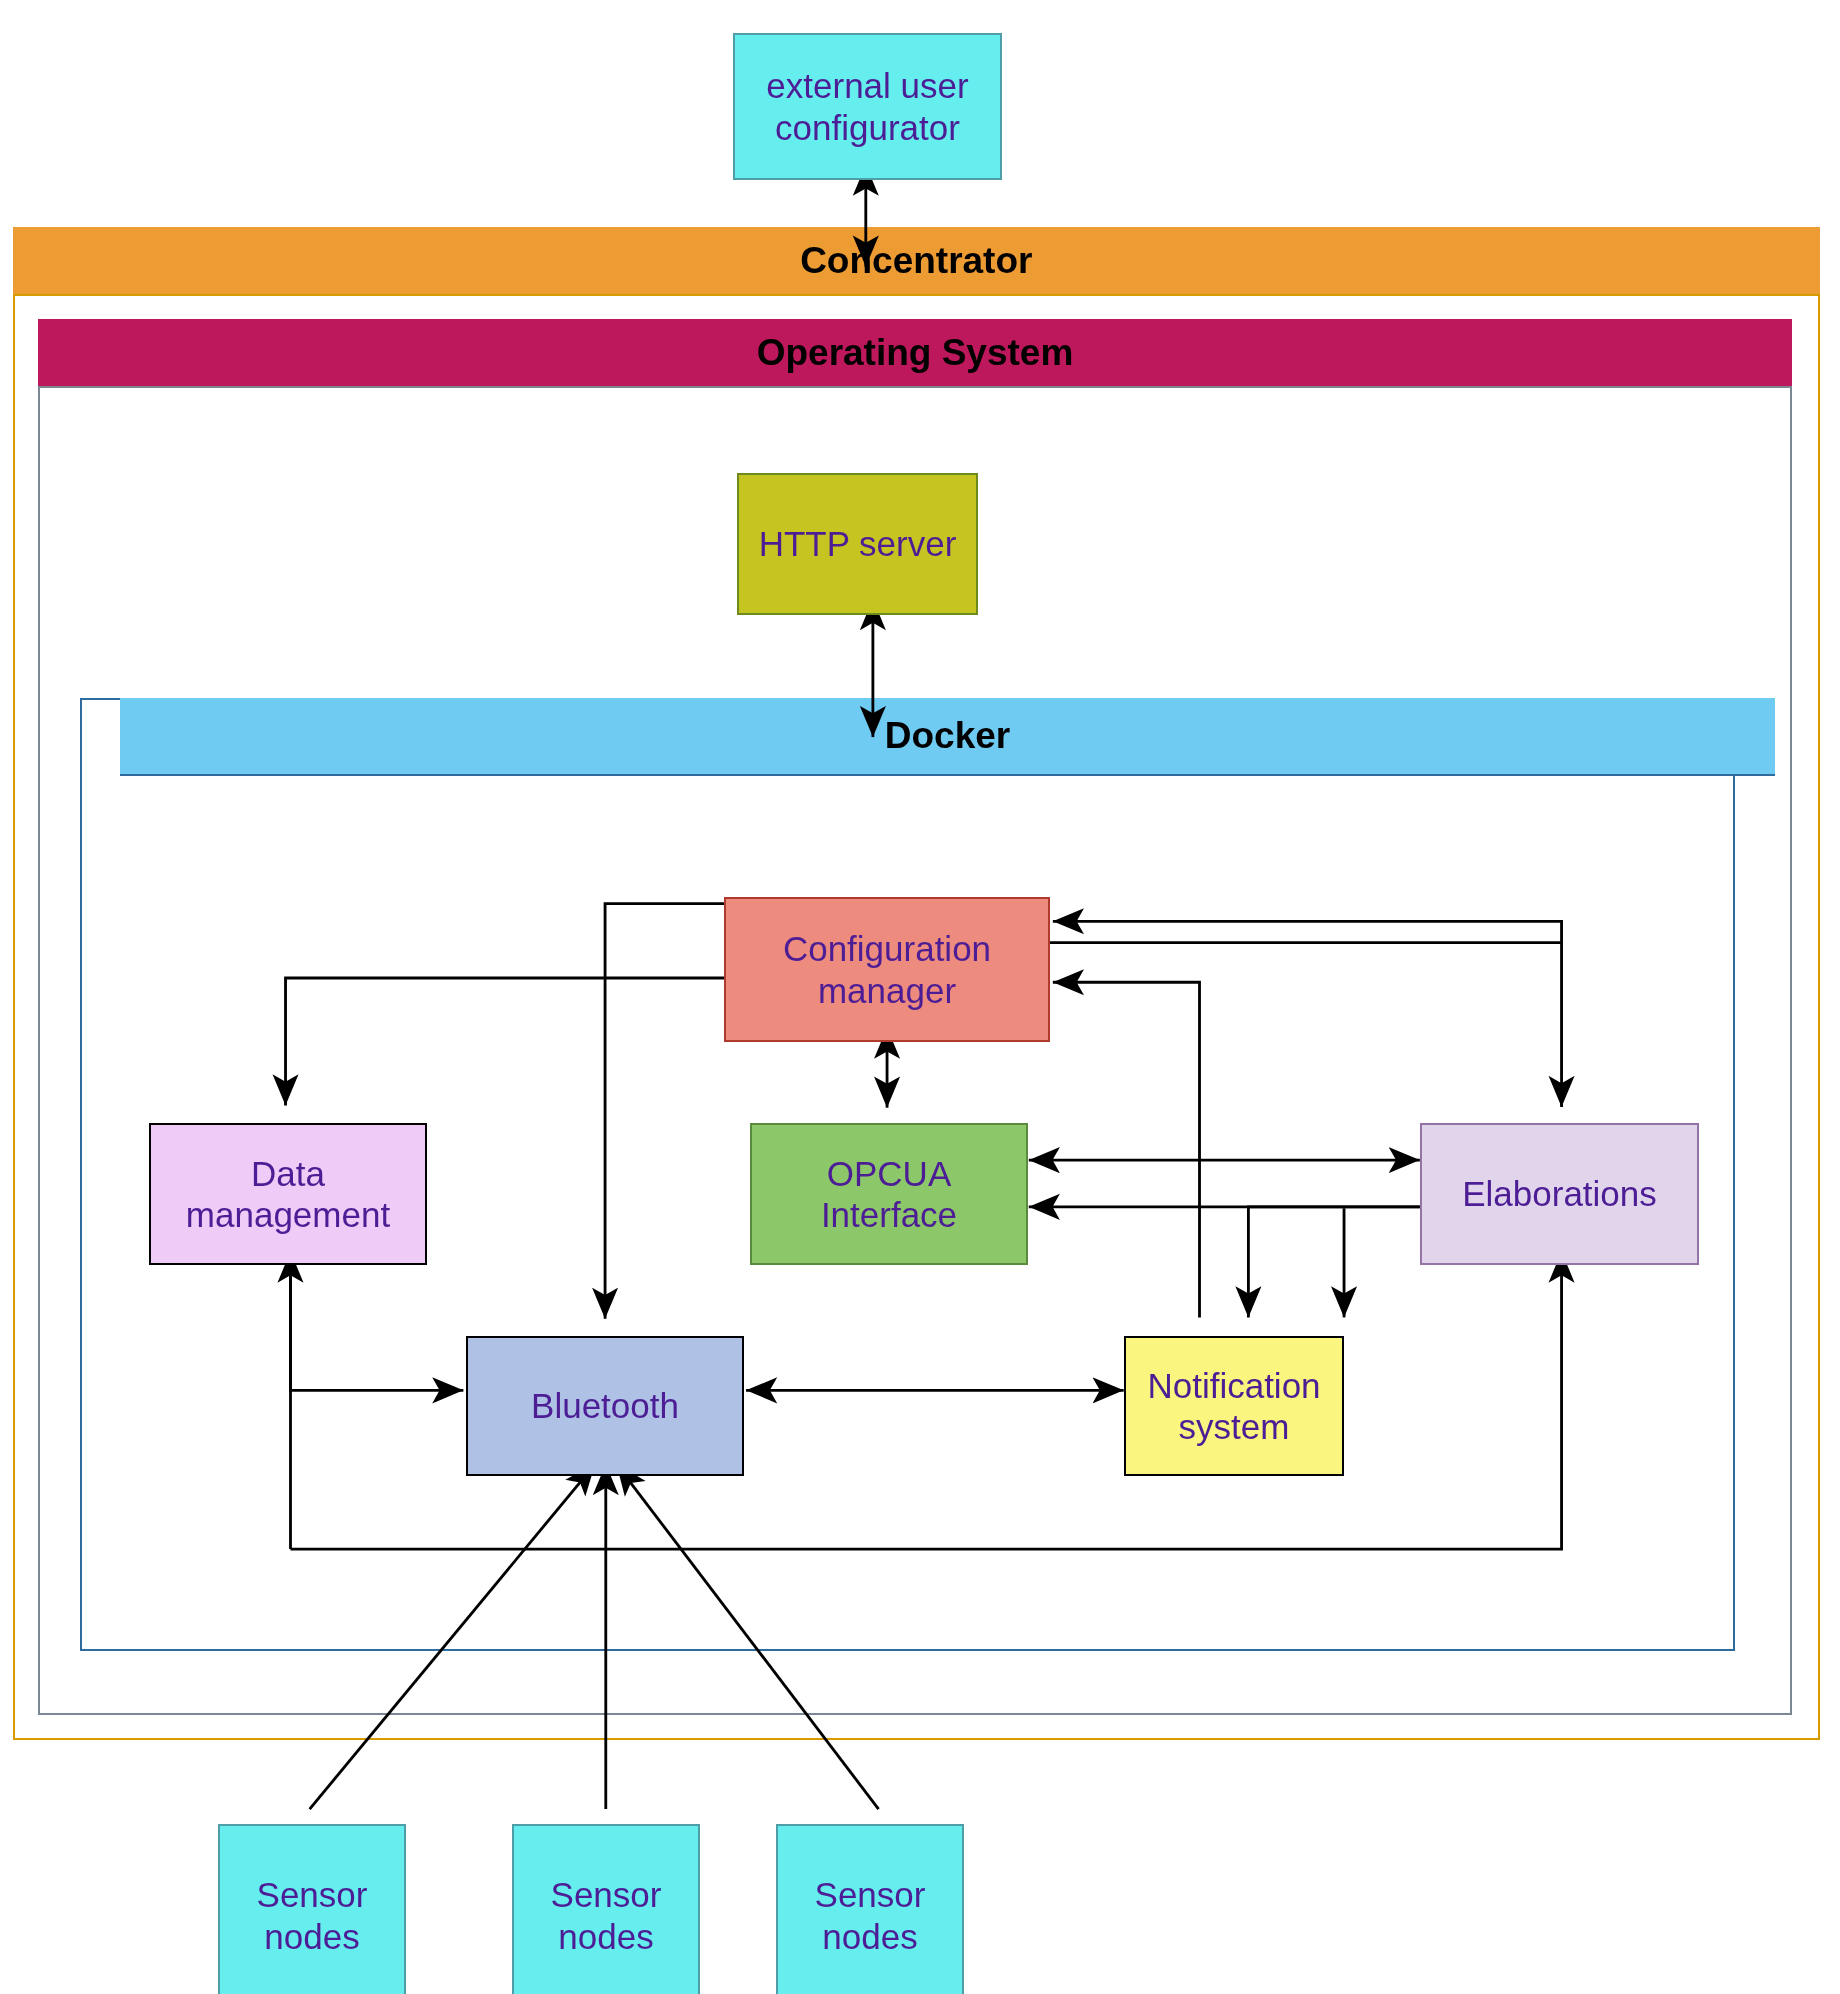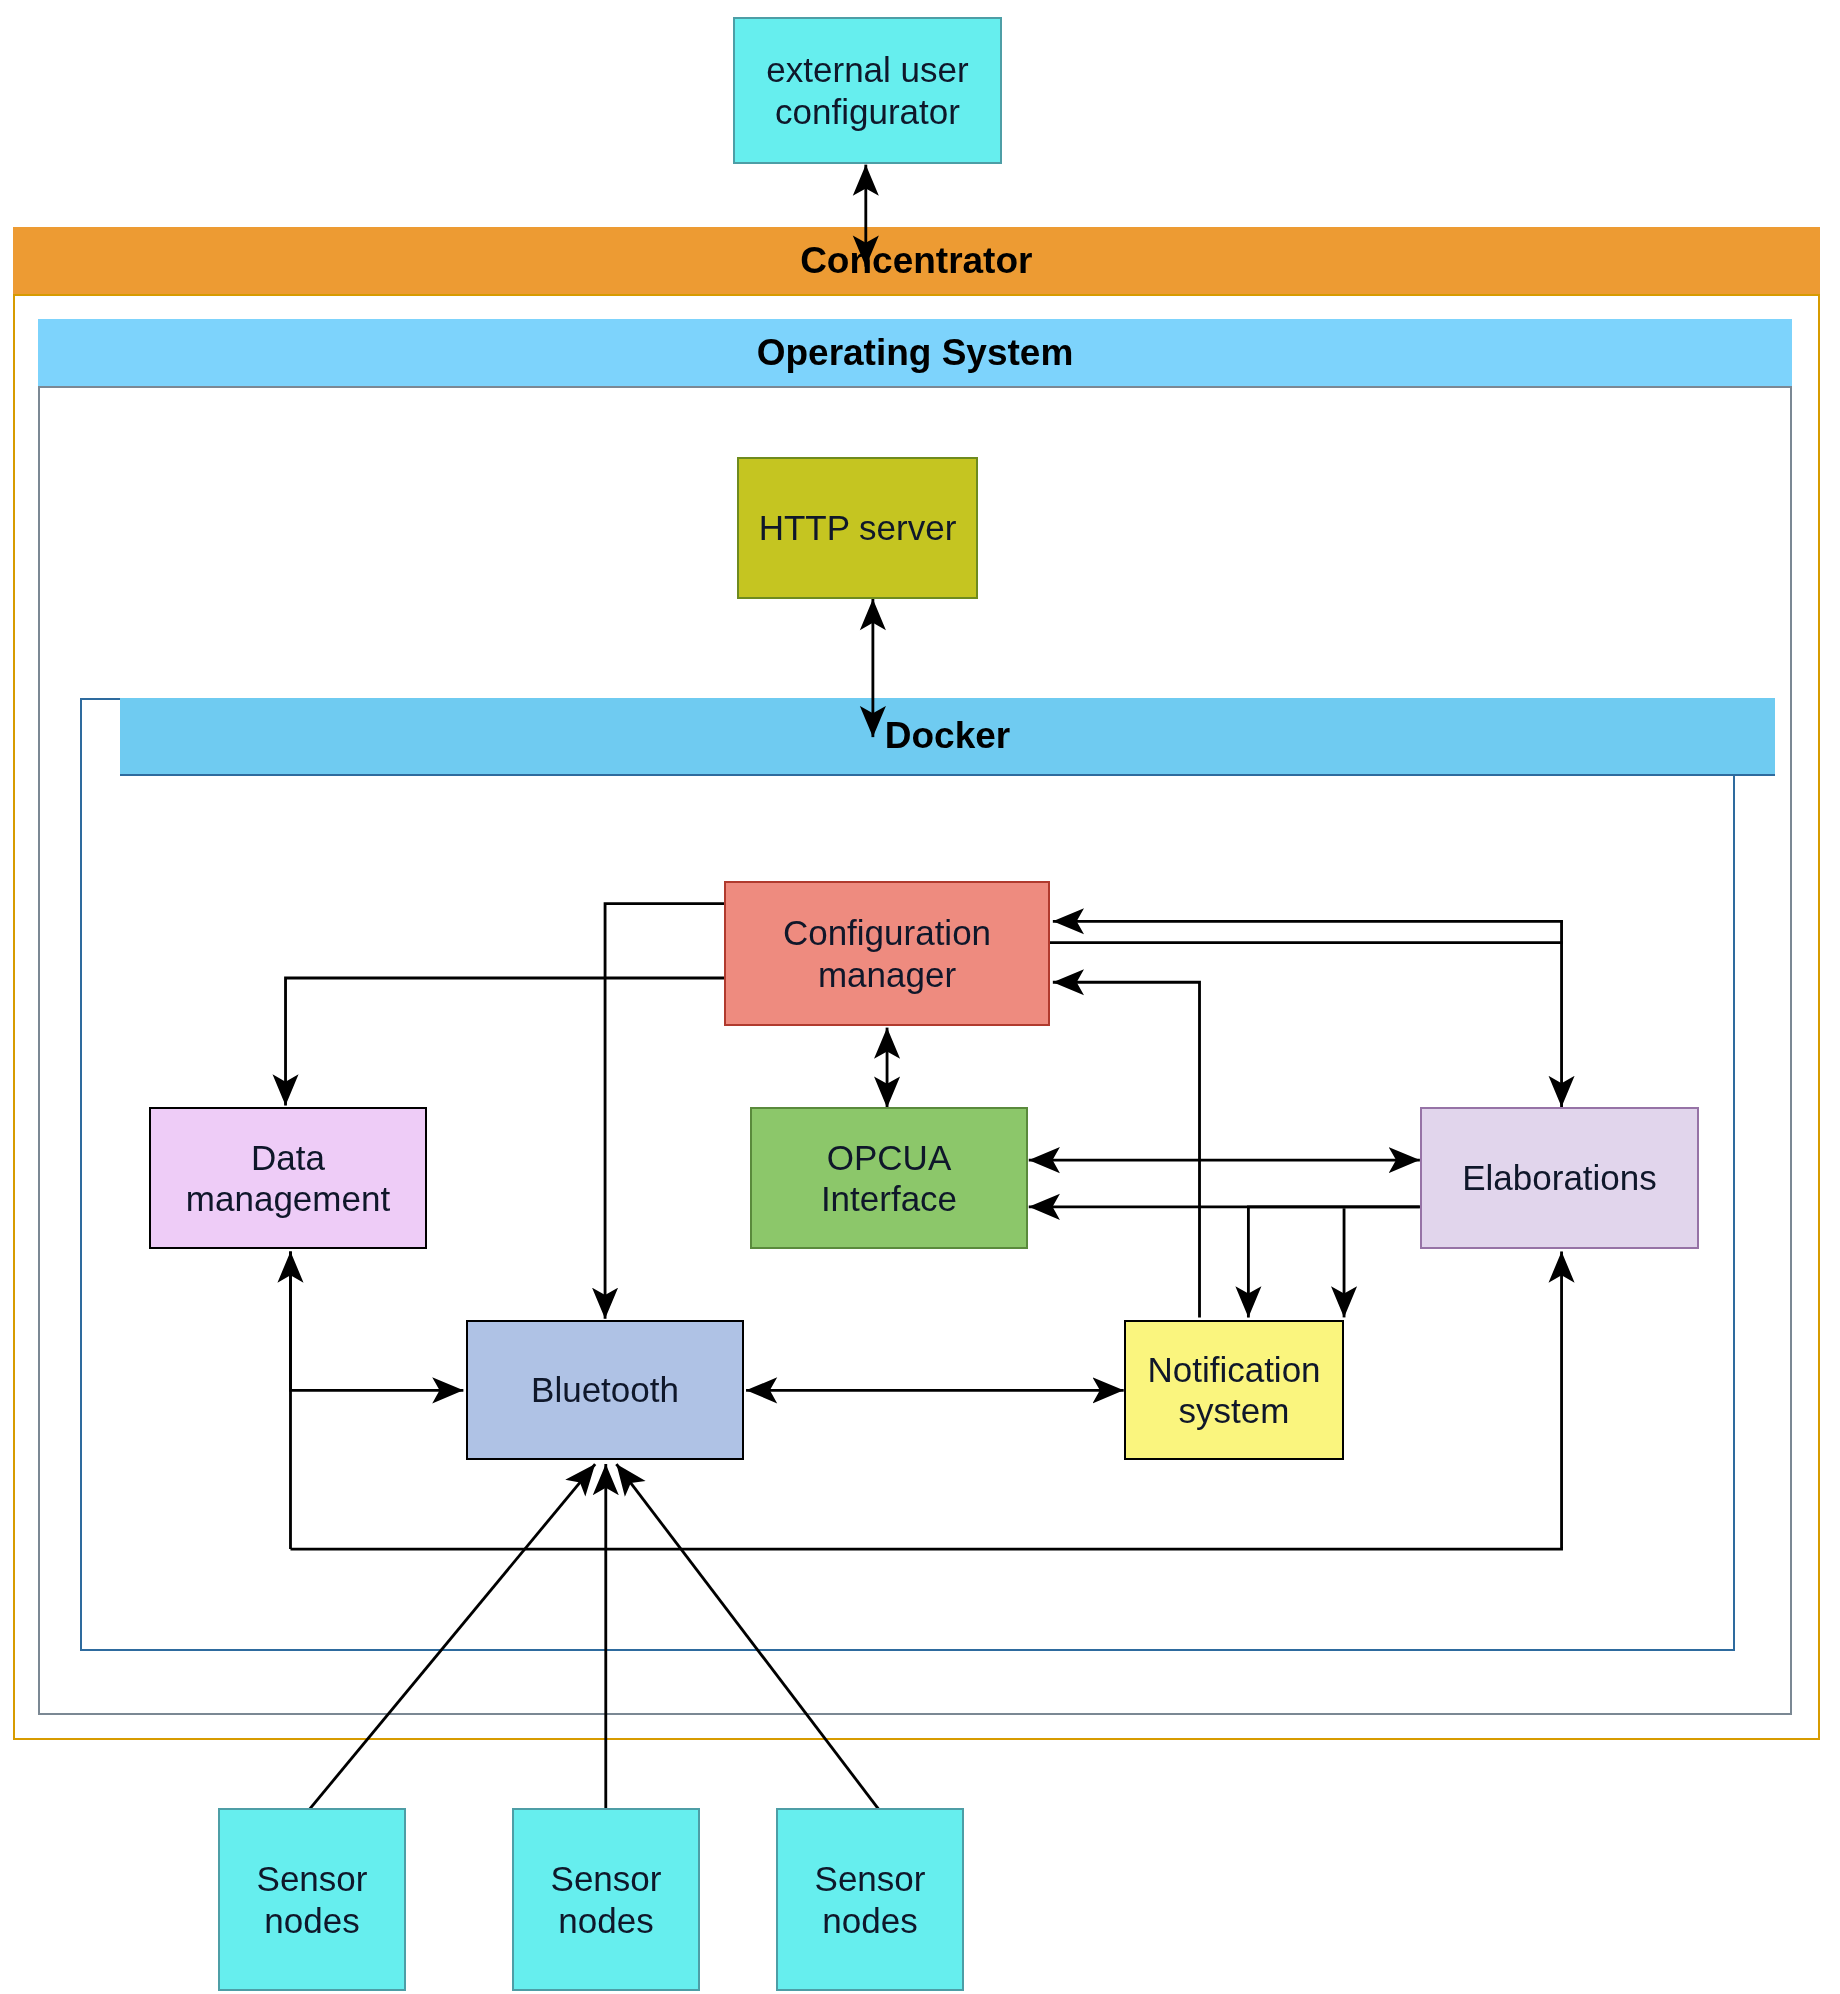--- a/index.html
+++ b/index.html
@@ -27,21 +27,22 @@
     display: block;
   }
   .node-box {
     position: absolute;
     box-sizing: border-box;
     display: flex;
     align-items: center;
     justify-content: center;
     text-align: center;
     line-height: 1.18;
-    color: #0f172a;
+    color: #4c1d95;
+    margin-top: 16px;
   }
   .node-label {
     display: block;
     width: 100%;
     padding: 0 4.3px;
     box-sizing: border-box;
     white-space: pre-line;
   }
   .container-box {
     position: absolute;
@@ -64,21 +65,21 @@
 <body>
 
 <div id="diagram-root">
 
   <div class="container-box" style="left:12.8px; top:227px; width:1807px; height:1513px; border:2.8px solid #D79B00;"></div>
   <div class="container-header fs-header" style="left:12.8px; top:227px; width:1807px; height:69px; background:#ED9B33; border-bottom:2.1px solid #D79B00;">
     <span>Concentrator</span>
   </div>
 
   <div class="container-box" style="left:38px; top:319px; width:1754px; height:1396px; border:2.8px solid #7B8894;"></div>
-  <div class="container-header fs-header" style="left:38px; top:319px; width:1754px; height:69px; background:#7dd3fc; border-bottom:2.1px solid #7B8894;">
+  <div class="container-header fs-header" style="left:38px; top:319px; width:1754px; height:69px; background:#be185d; border-bottom:2.1px solid #7B8894;">
     <span>Operating System</span>
   </div>
 
   <div class="container-box" style="left:80px; top:698px; width:1655px; height:953px; border:2.1px solid #2E6B9E;"></div>
   <div class="container-header fs-header" style="left:80px; top:698px; width:1655px; height:78px; background:#6FCBF1; border-bottom:2.1px solid #2E6B9E;margin-left:40px;">
     <span>Docker</span>
   </div>
 
   <svg class="diagram-svg" viewBox="0 0 2597 2815" xmlns="http://www.w3.org/2000/svg">
     <defs>

